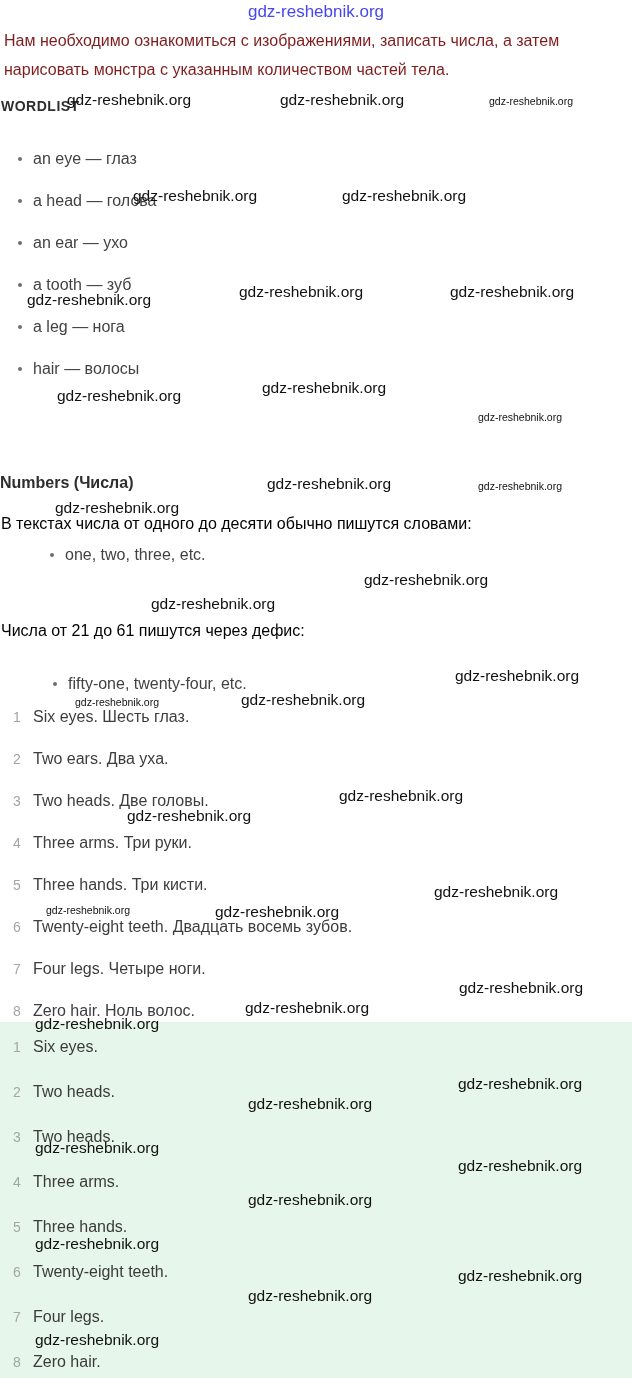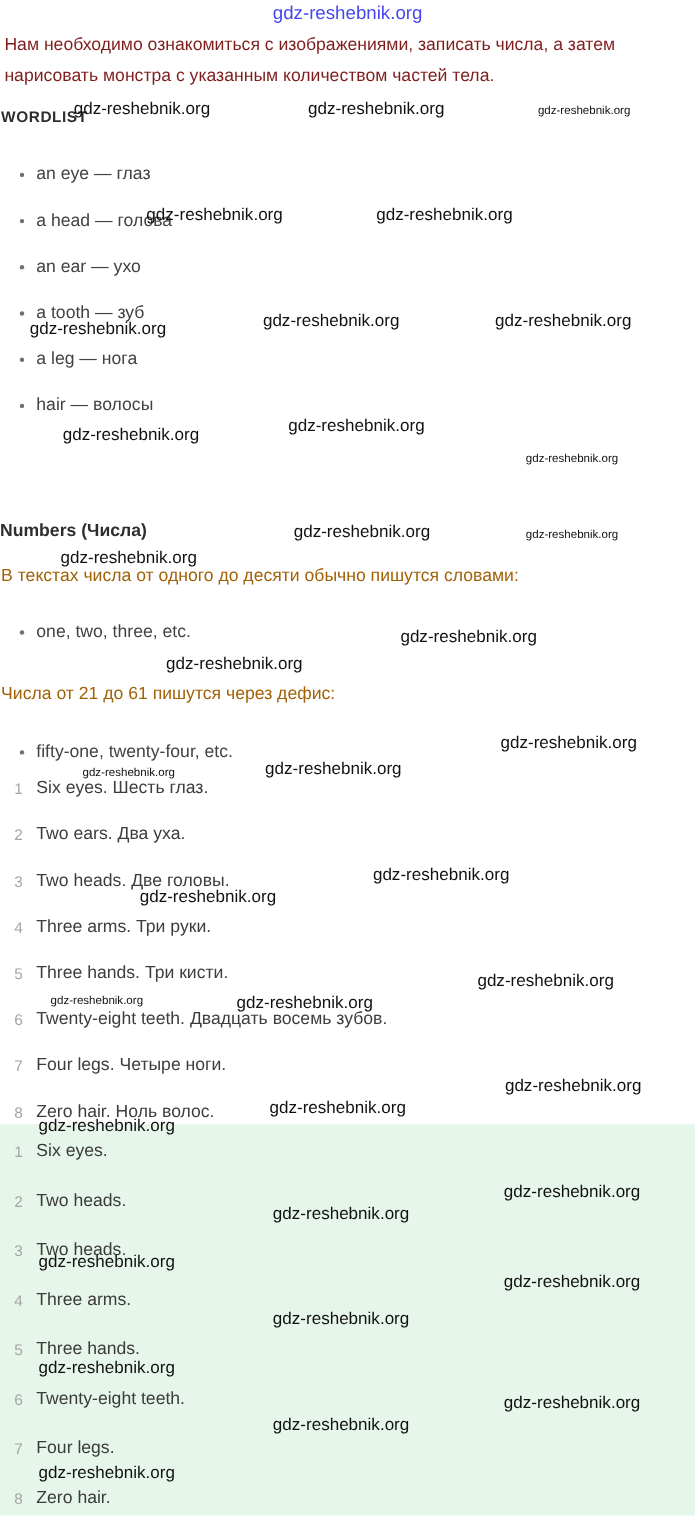--- a/index.html
+++ b/index.html
@@ -15,27 +15,27 @@
   .wm-sm { font-size:10.5px; }
   .wm-top {
     position:absolute; left:0; right:0; top:2px; text-align:center;
     font-size:17px; color:#4747ef; z-index:6;
   }
   
   .blk { position:absolute; left:0; width:632px; }
   .intro { top:26px; left:4px; width:620px; font-size:16px; line-height:29px; color:#7f1d1d; }
   .h-wordlist { top:98px; left:1px; font-size:14px; font-weight:bold; letter-spacing:.5px; color:#2e2e2e; }
   .h-numbers { top:474px; left:0; font-size:16px; font-weight:bold; color:#2e2e2e; }
-  .para { font-size:16px; color:#a16207; left:1px; }
+  .para { font-size:16px; color:#000000; left:1px; }
   .para1 { top:515px; }
   .para2 { top:622px; }
   ul,ol { list-style:none; }
   .wordlist { top:149px; }
-  .b1 { top:565px; }
-  .b2 { top:674px; }
+  .b1 { top:545px;padding-left:32px; }
+  .b2 { top:674px;padding-left:35px; }
   .wl-item { display:flex; align-items:flex-start; font-size:16px; line-height:20px; color:#424242; margin-bottom:22px; }
   .dot { flex:0 0 auto; width:4px; height:4px; border-radius:50%; background:#6f6f6f; margin:8px 11px 0 18px; }
   .answers { top:707px; }
   .ans-row { display:flex; align-items:flex-start; font-size:16px; line-height:20px; color:#3d3d3d; margin-bottom:22px; }
   .num { flex:0 0 20px; margin-left:13px; font-size:14px; line-height:20px; color:#a3a6a3; }
   .answer-box {
     position:absolute; left:0; top:1022px; width:632px; height:356px;
     background:#e6f6ea; padding-top:15px; z-index:1;
   }
   .answer-box .ans-row { margin-bottom:25px; color:#3b3b3b; }

